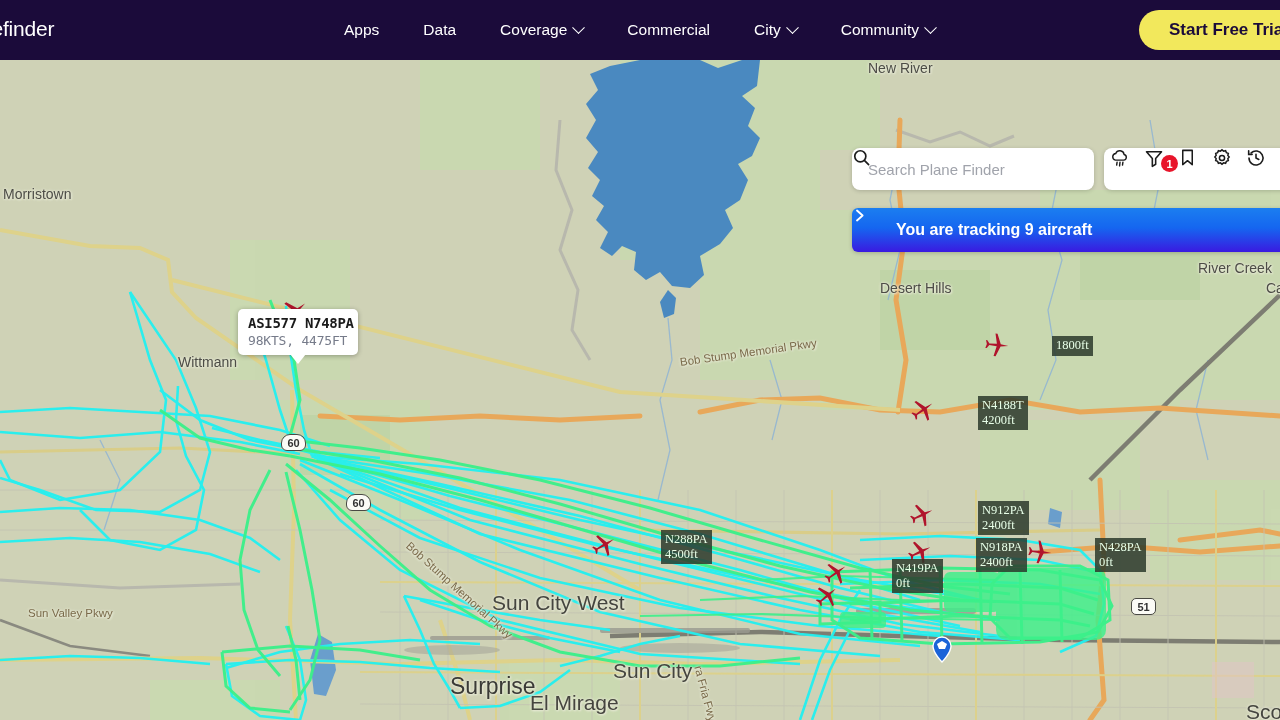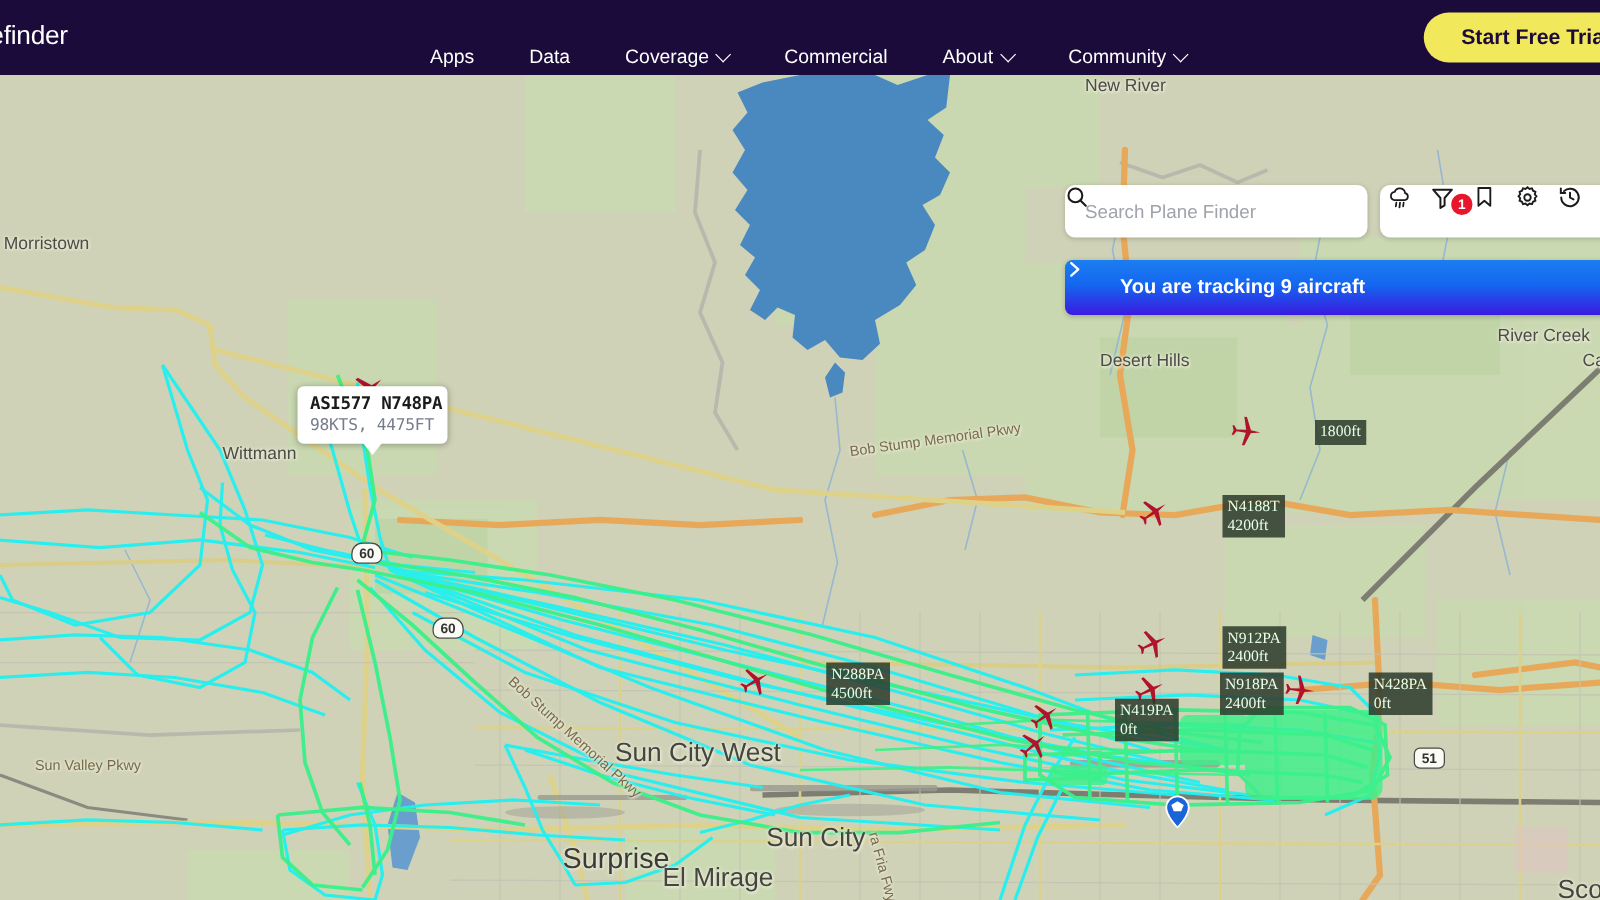--- a/index.html
+++ b/index.html
@@ -19,21 +19,21 @@
     z-index: 60;
     display: flex; align-items: center;
   }
   #brand {
     position: absolute; left: -20px; top: 17px;
     color: #fff; font-size: 21px; letter-spacing: -0.2px;
     white-space: nowrap;
   }
   #nav-links {
     position: absolute; left: 322px; top: 0; height: 76px;
-    display: flex; align-items: flex-end; gap: 0px;
+    display: flex; align-items: flex-start; gap: 0px;
   }
   .nav-link {
     color: #ffffff; font-size: 15.5px;
     padding: 0 22px; height: 60px;
     display: flex; align-items: center; gap: 7px;
     cursor: pointer; white-space: nowrap;
   }
   .nav-link .caret {
     display: inline-block; width: 9px; height: 9px;
     border-right: 1.6px solid #fff; border-bottom: 1.6px solid #fff;
@@ -604,21 +604,21 @@
         <span>Data</span>
       </div>
       <div class="nav-link">
         <span>Coverage</span>
         <span class="caret"></span>
       </div>
       <div class="nav-link">
         <span>Commercial</span>
       </div>
       <div class="nav-link">
-        <span>About</span>
+        <span>City</span>
         <span class="caret"></span>
       </div>
       <div class="nav-link">
         <span>Community</span>
         <span class="caret"></span>
       </div>
     </div>
     <button id="cta-btn">Start Free Trial</button>
   </div>
 

